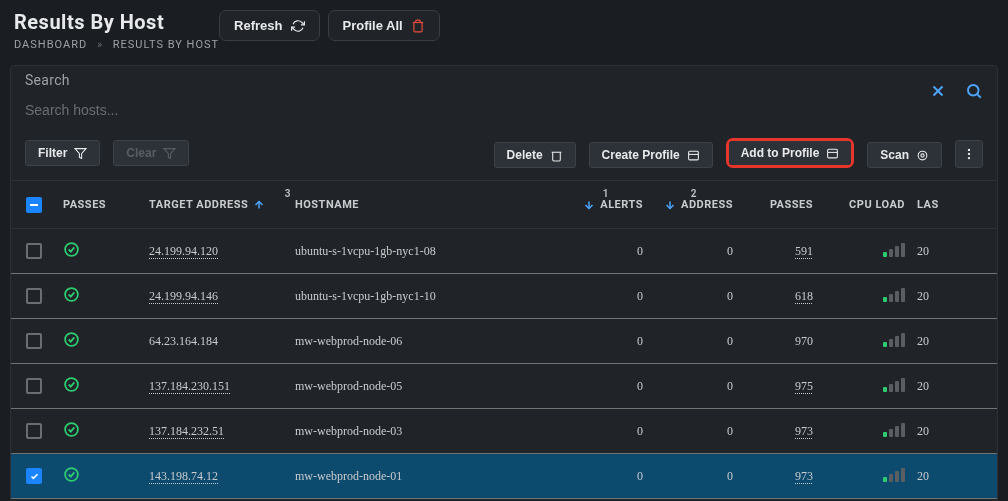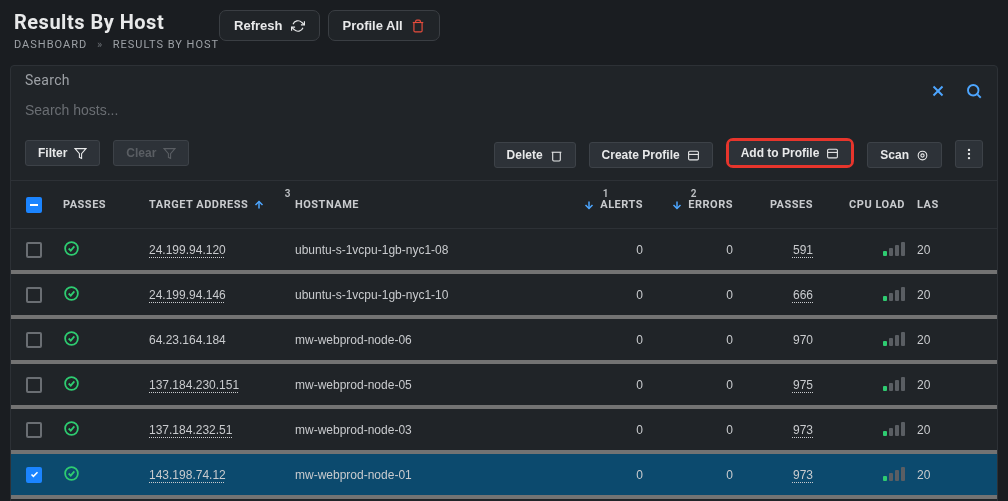--- a/index.html
+++ b/index.html
@@ -27,21 +27,21 @@
 .highlight{border:3px solid #e7352c;border-radius:7px}
 .more-btn{background:#2d3238;border:1px solid #3d4248;width:28px;height:28px;border-radius:3px;display:flex;align-items:center;justify-content:center;cursor:pointer}
 .table{border-top:1px solid #2d3136}
 .thead,.trow{display:grid;grid-template-columns:46px 86px 146px 270px 90px 90px 80px 92px 54px;align-items:center;font-size:12px;position:relative}
 .thead{height:48px;color:#c9cbce;font-weight:700;letter-spacing:.5px;font-size:11px;border-bottom:1px solid #2d3136}
 .th,.td{padding:0 6px;position:relative}
 .th.right,.td.right{text-align:right}
 .th .sup{position:absolute;top:-10px;right:18px;font-size:10px;color:#bfc2c5;font-weight:600}
 .th .sort{width:12px;height:12px;color:#4da6ff;vertical-align:middle;margin-left:2px}
 .th .sort-left{width:12px;height:12px;color:#4da6ff;vertical-align:middle;margin-right:2px}
-.trow{height:45px;border-bottom:4px solid #737373;font-family:Liberation Sans, sans-serif}
+.trow{height:45px;border-bottom:1px solid #737373;font-family:Liberation Serif, serif}
 .trow.selected{background:#0c4a6e}
 .chk{width:16px;height:16px;border:2px solid #6a6e73;border-radius:2px;display:flex;align-items:center;justify-content:center;cursor:pointer;background:transparent}
 .chk.on{background:#1b84ff;border-color:#1b84ff}
 .chk.mixed{background:#1b84ff;border-color:#1b84ff}
 .chk .dash{width:8px;height:2px;background:#fff}
 .chk .tick{width:9px;height:9px}
 .status-ok{width:17px;height:17px;color:#2ecc71}
 .link{color:#c9cbce;text-decoration:underline dotted;text-underline-offset:3px;cursor:pointer}
 .mono{color:#c9cbce}
 .signal{display:inline-flex;gap:2px;align-items:flex-end;height:16px}
@@ -175,21 +175,21 @@
             <polyline points="19 12 12 19 5 12"></polyline>
           </svg>
         <span>ALERTS</span>
         <span class="sup" style="right:40px">1</span>
       </div>
       <div class="th right">
         <svg class="sort-left" viewBox="0 0 24 24" fill="none" stroke="currentColor" stroke-width="3">
             <line x1="12" y1="5" x2="12" y2="19"></line>
             <polyline points="19 12 12 19 5 12"></polyline>
           </svg>
-        <span>ERRORS</span>
+        <span>ADDRESS</span>
         <span class="sup" style="right:42px">2</span>
       </div>
       <div class="th right">PASSES</div>
       <div class="th right">CPU LOAD</div>
       <div class="th">LAS</div>
     </div>
     <div id="tbody">
         <div class="trow">
           <div class="td">
             <div class="chk"></div>
@@ -216,21 +216,21 @@
             <div class="chk"></div>
           </div>
           <div class="td"><svg class="status-ok" viewBox="0 0 24 24" fill="none" stroke="currentColor" stroke-width="2.5">
               <circle cx="12" cy="12" r="9"></circle>
               <polyline points="8 12 11 15 16 9"></polyline>
             </svg></div>
           <div class="td"><span class="link">24.199.94.146</span></div>
           <div class="td mono">ubuntu-s-1vcpu-1gb-nyc1-10</div>
           <div class="td right mono">0</div>
           <div class="td right mono">0</div>
-          <div class="td right"><span class="link">666</span></div>
+          <div class="td right"><span class="link">618</span></div>
           <div class="td right"><span class="signal">
               <span class="bar b1 on"></span>
               <span class="bar b2"></span>
               <span class="bar b3"></span>
               <span class="bar b4"></span>
             </span></div>
           <div class="td mono">20</div>
         </div>
         <div class="trow">
           <div class="td">

